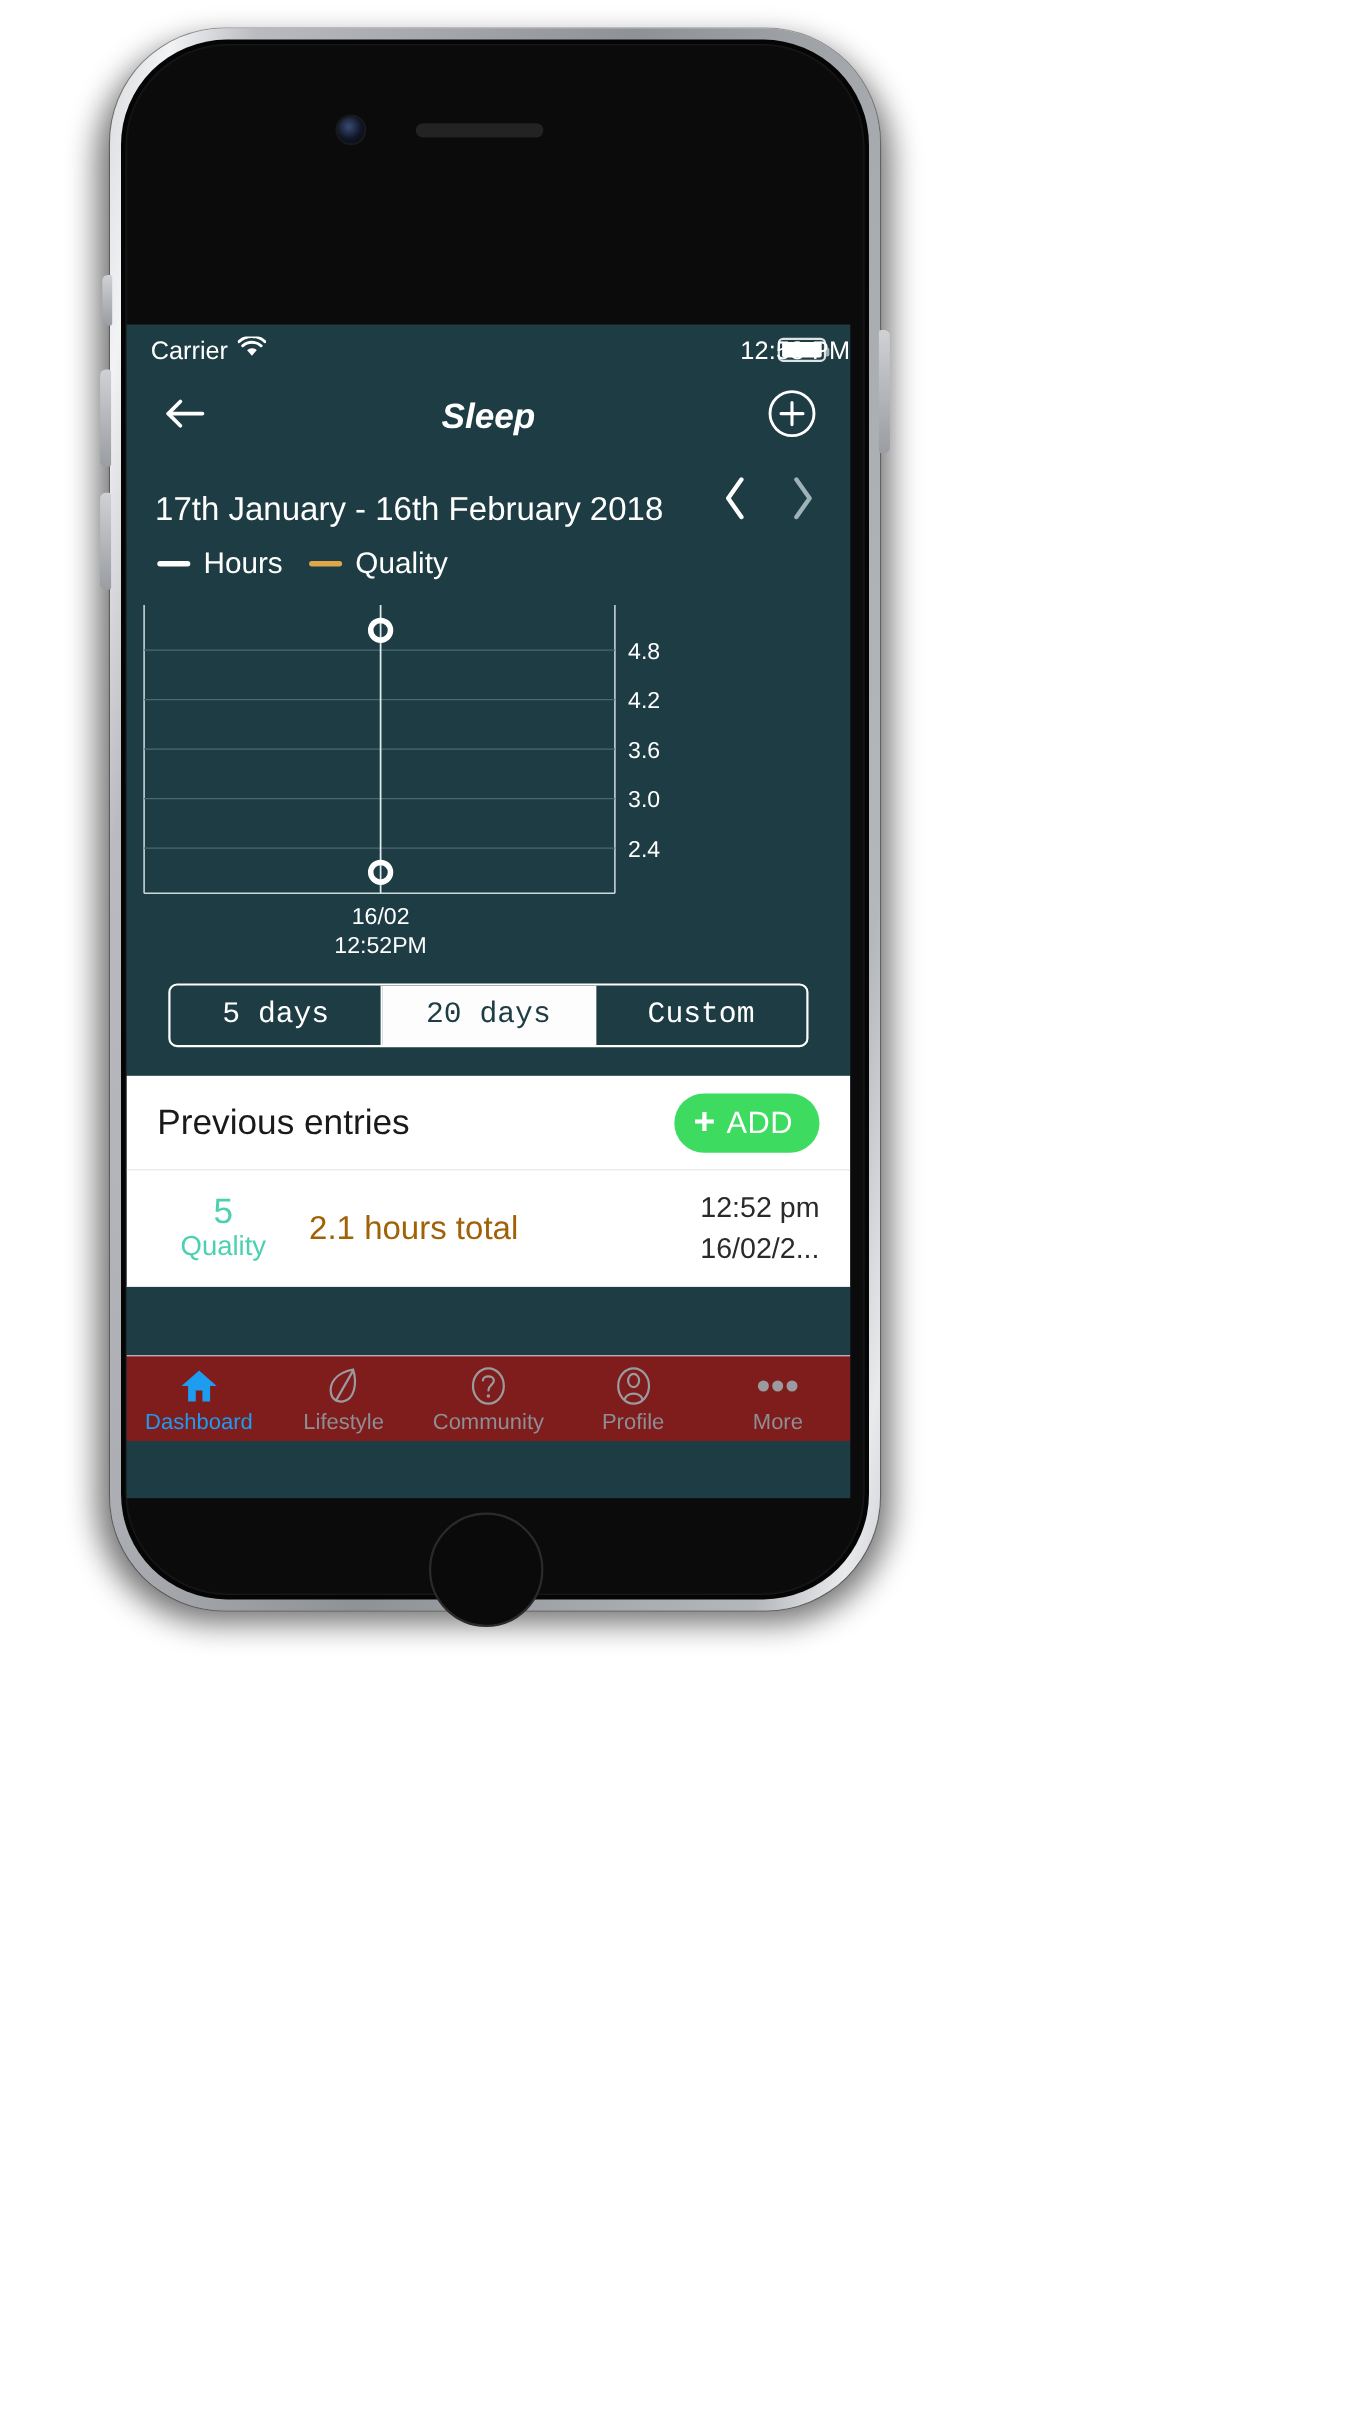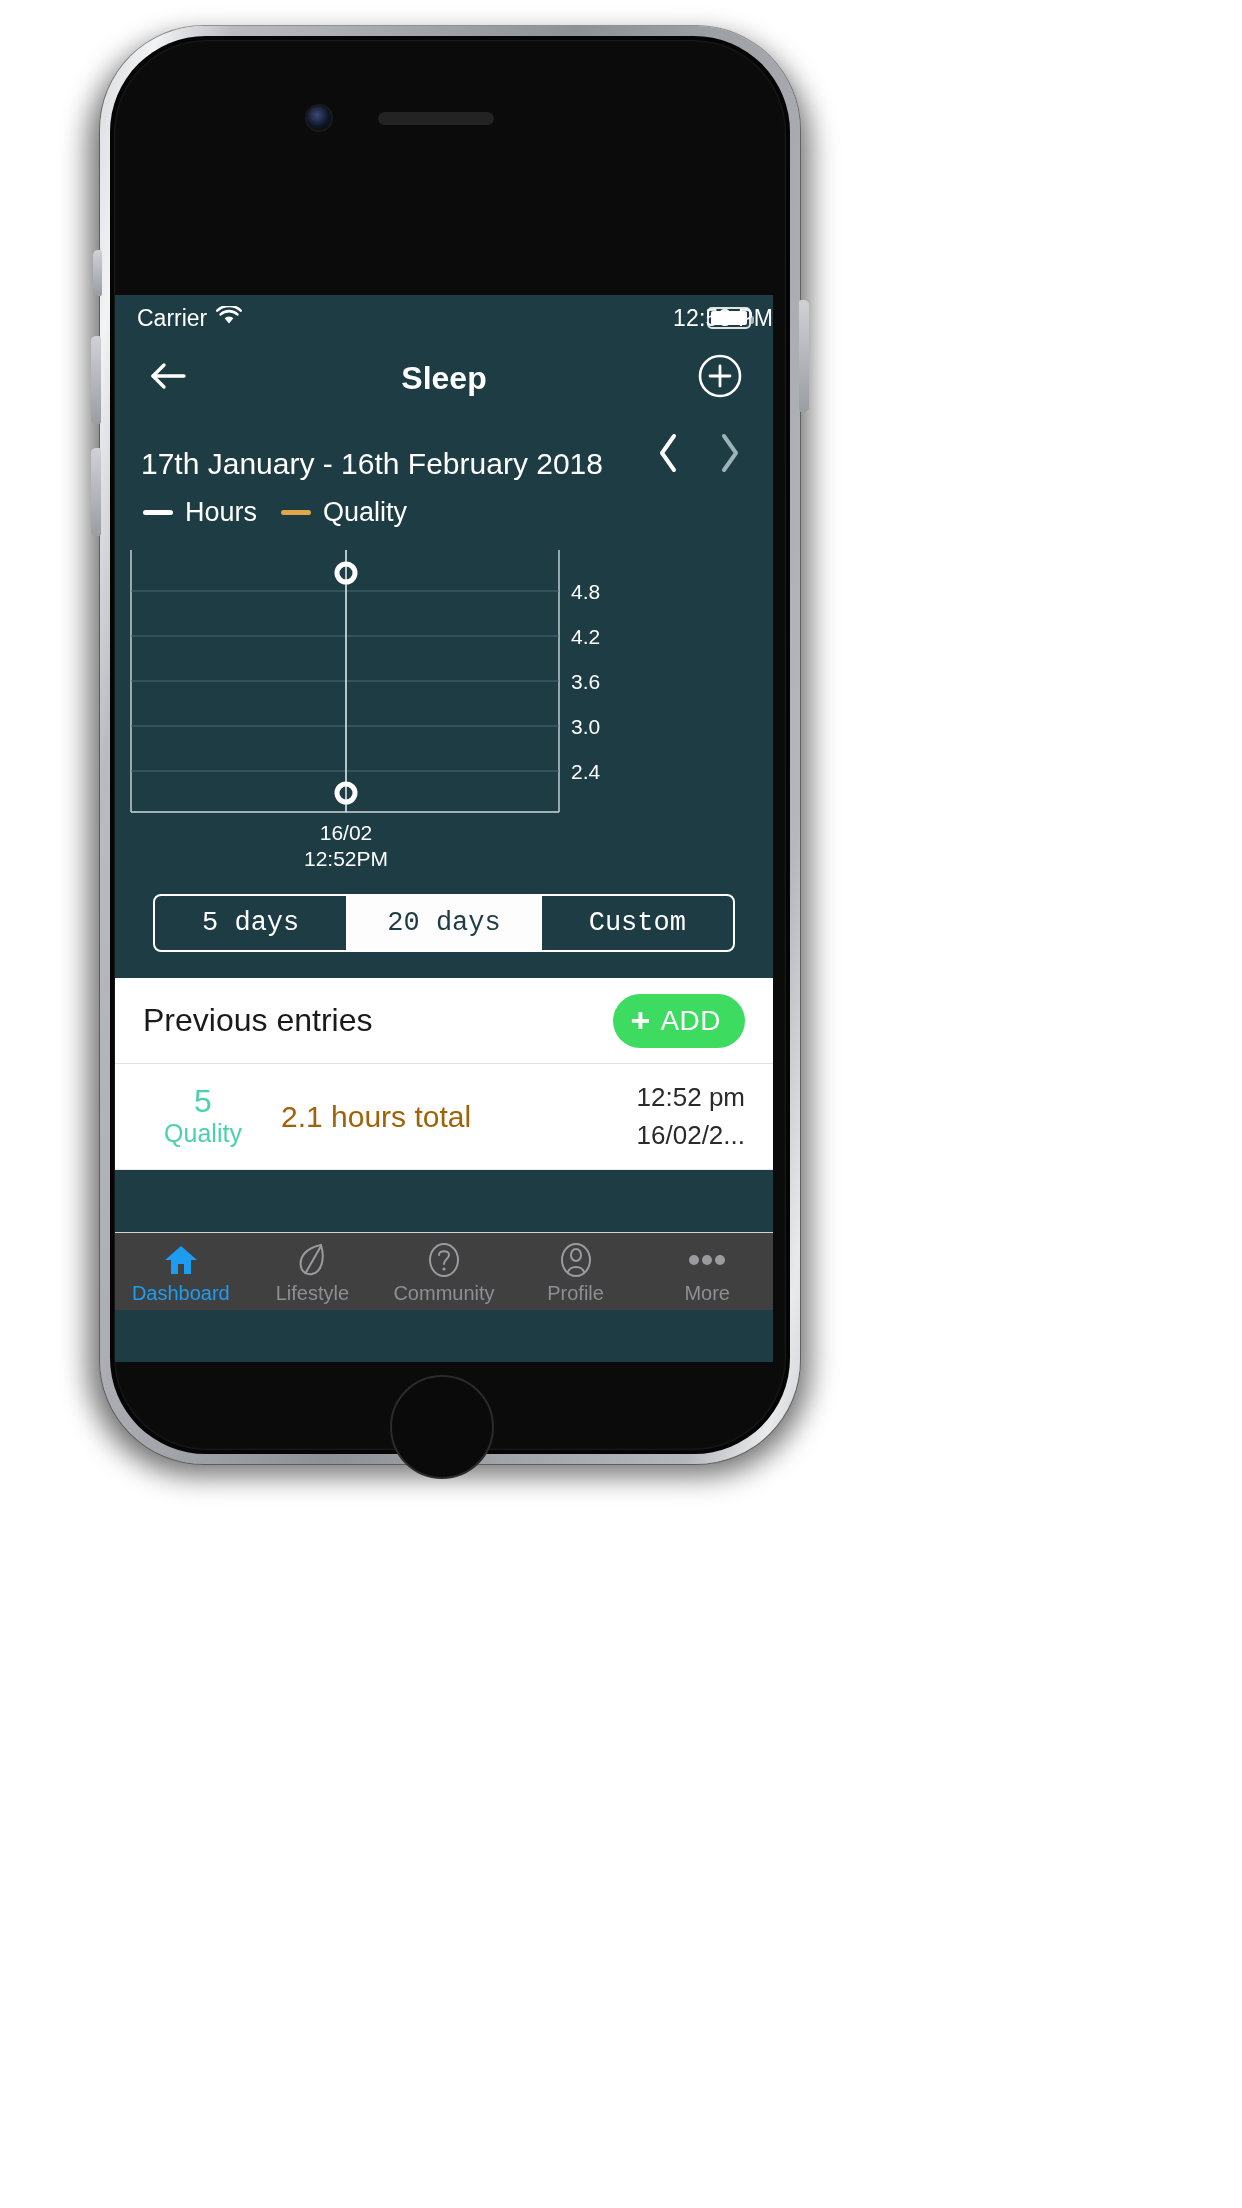--- a/index.html
+++ b/index.html
@@ -125,20 +125,21 @@
   .navbar{
     height:74px;
     display:flex; align-items:center; justify-content:space-between;
     padding:0 30px;
     position:relative;
   }
   .nav-title{
     position:absolute; left:0; right:0; text-align:center;
     color:#fff; font-size:32px; font-weight:700;
     pointer-events:none;
+    font-style:italic;
   }
   .nav-back{ width:46px; height:46px; display:flex; align-items:center; justify-content:center; z-index:2; }
   .nav-add{ width:46px; height:46px; display:flex; align-items:center; justify-content:center; z-index:2; }
 
   
   .daterow{
     display:flex; align-items:center;
     padding:14px 26px 6px 26px;
   }
   .date-label{
@@ -220,21 +221,21 @@
   .entry-quality .q-lab{ display:block; font-size:25px; }
   .entry-main{ flex:1; color:#a16207; font-size:30px; padding-left:18px; }
   .entry-meta{ text-align:right; color:#2a2a2a; font-size:26px; line-height:1.45; flex:0 0 auto; }
   .entry-meta span{ display:block; }
 
   .panel-filler{ background:#1d3c44; height:62px; }
 
   
   .tabbar{
     display:flex;
-    background:#404040;
+    background:#7f1d1d;
     border-top:1px solid #d3d3d3;
     height:78px;
     align-items:flex-start;
     padding-top:8px;
   }
   .tab{
     flex:1;
     display:flex; flex-direction:column; align-items:center; gap:3px;
   }
   .tab-icon{ height:38px; display:flex; align-items:center; justify-content:center; }

